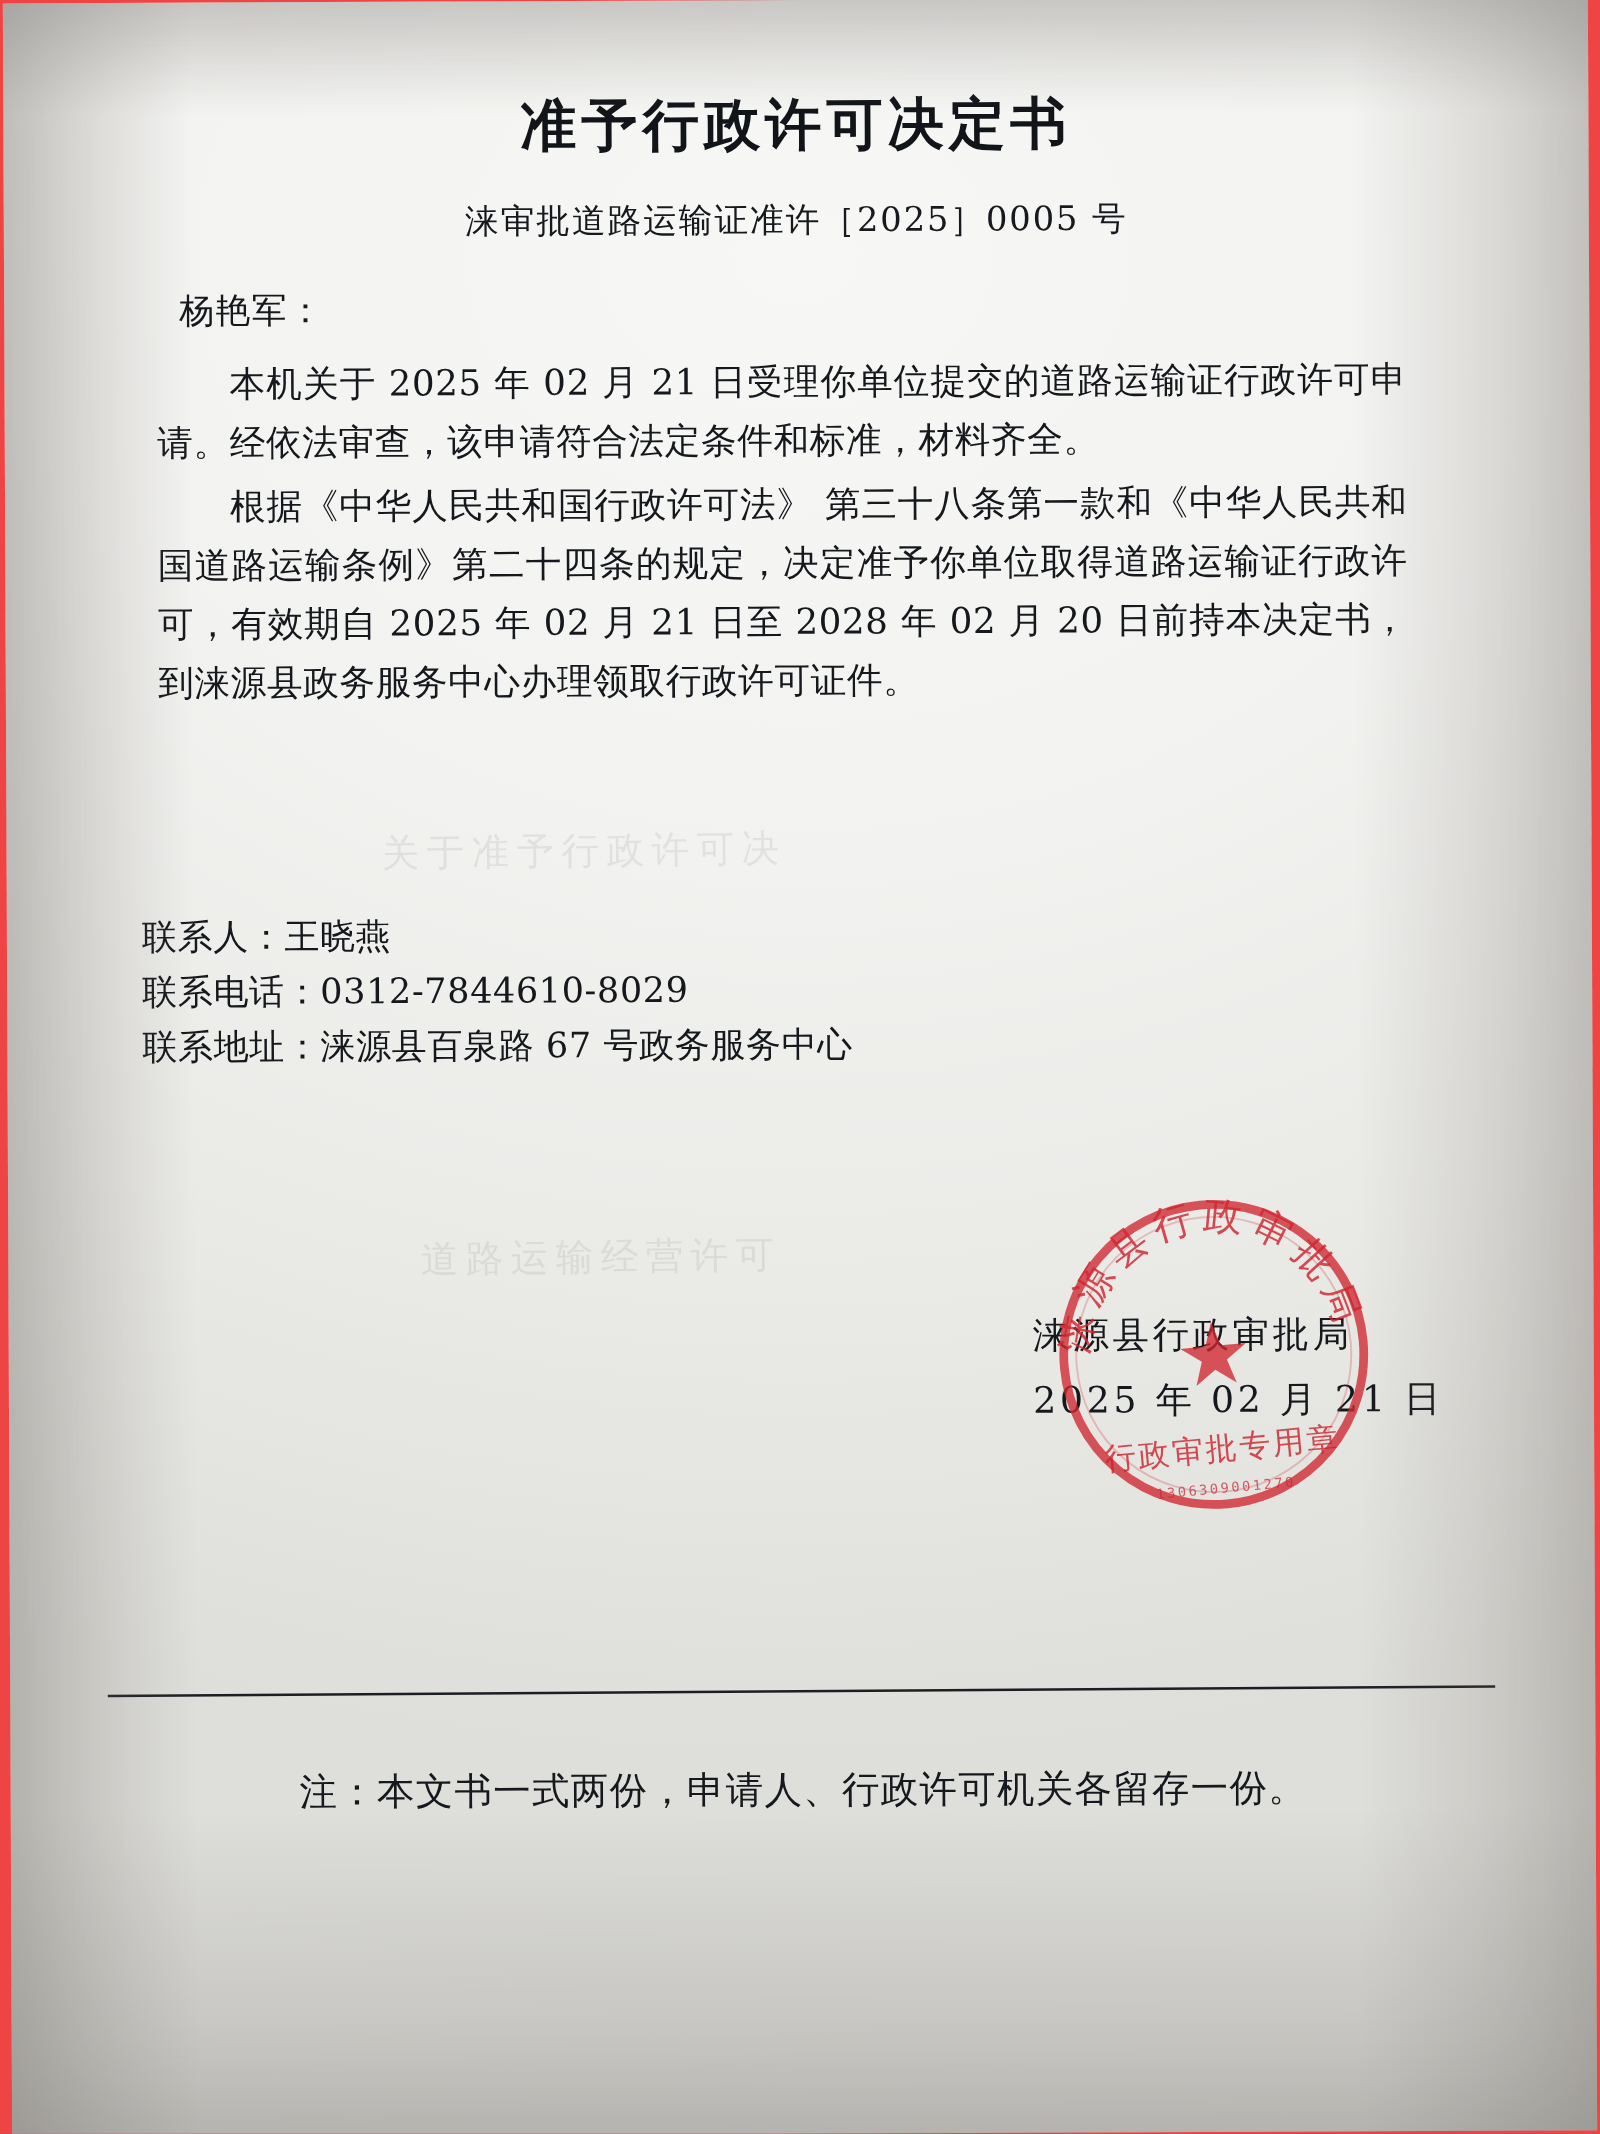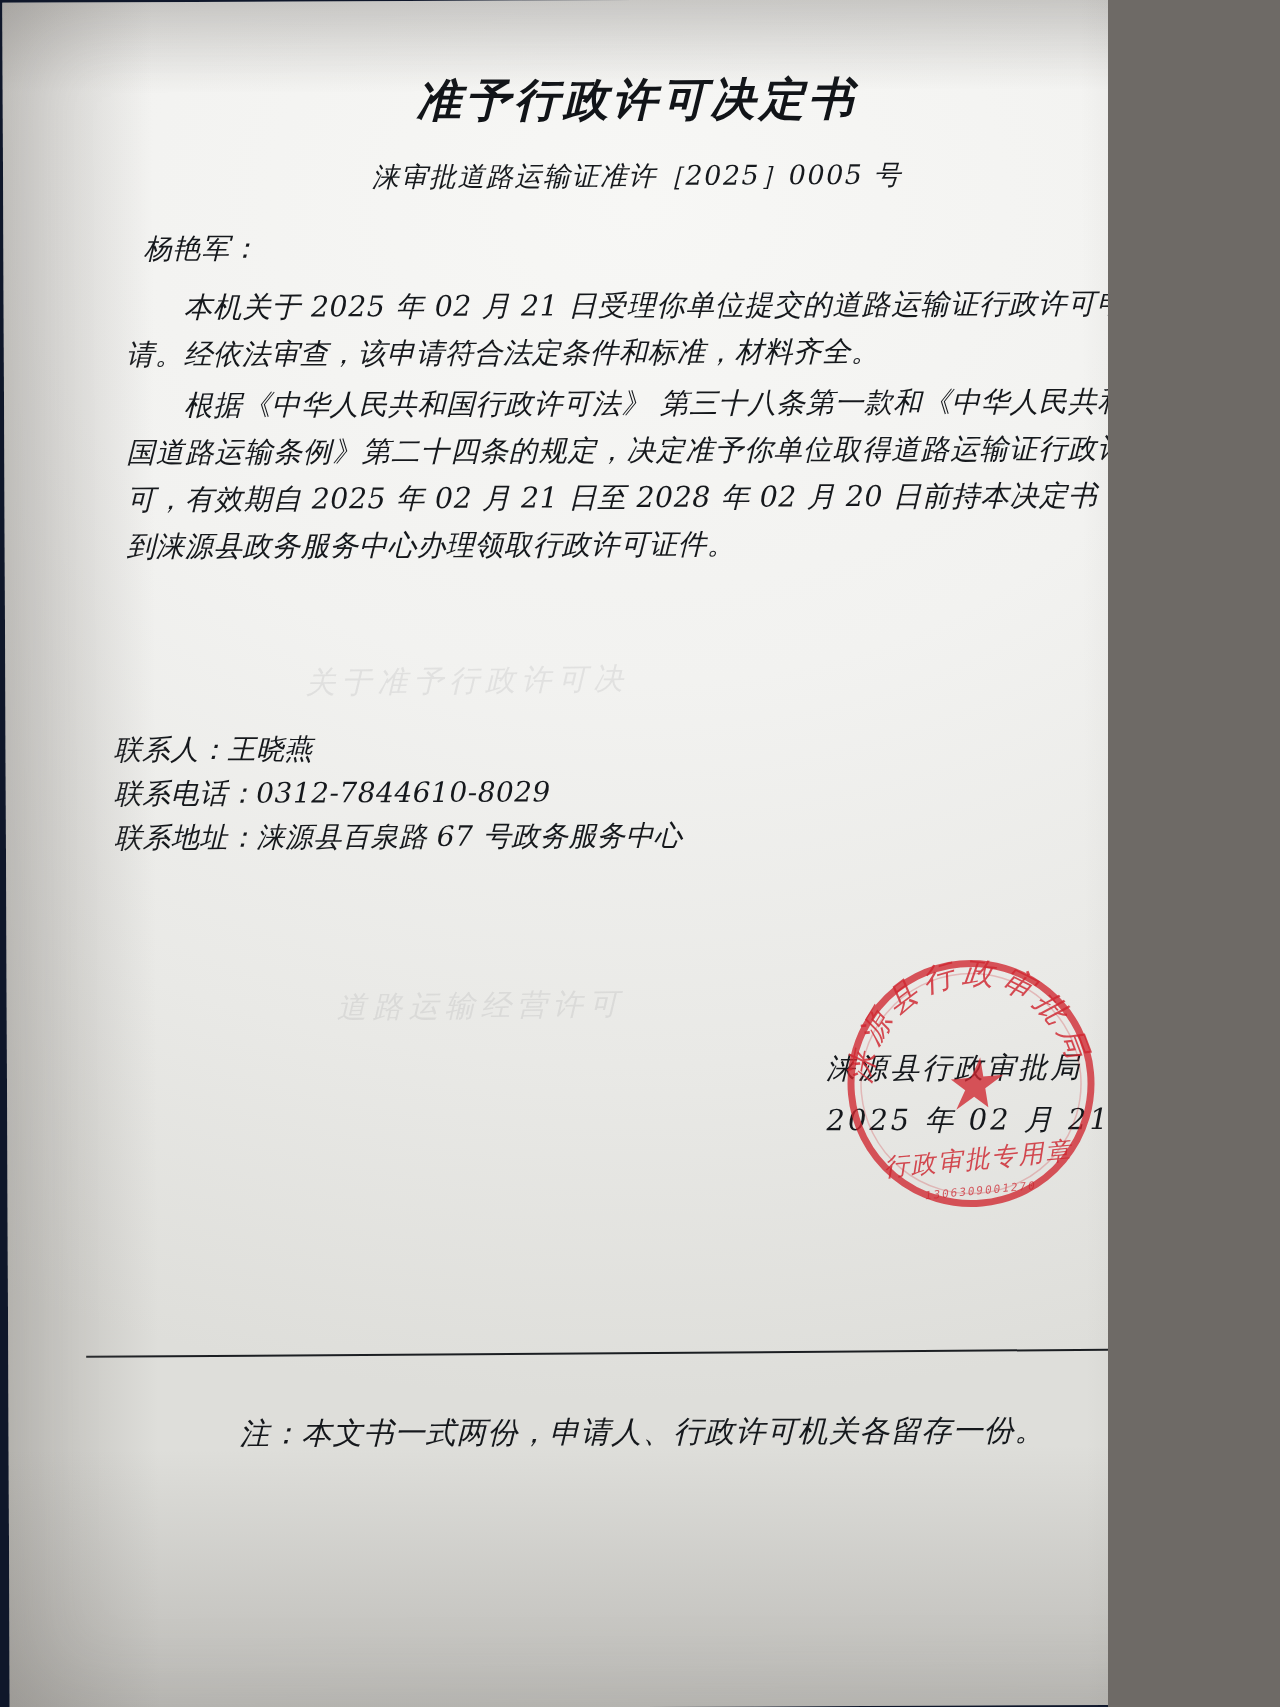--- a/index.html
+++ b/index.html
@@ -2,26 +2,25 @@
 <html lang="zh"><head>
 <meta charset="utf-8">
 <style>
   html, body {
     margin: 0;
     padding: 0;
     background: #6e6a66;
   }
   #page {
     position: relative;
-    width: 1108px;
+    width: 1280px;
     height: 1707px;
     overflow: hidden;
-    background: #0f172a;
+    background: #ef4444;
     font-family: "DejaVu Serif", "Liberation Serif", serif;
-    font-style: italic;
   }
 
   
   .paper {
     position: absolute;
     left: 6px;
     top: 0px;
     width: 1268px;
     height: 1707px;
     background:

